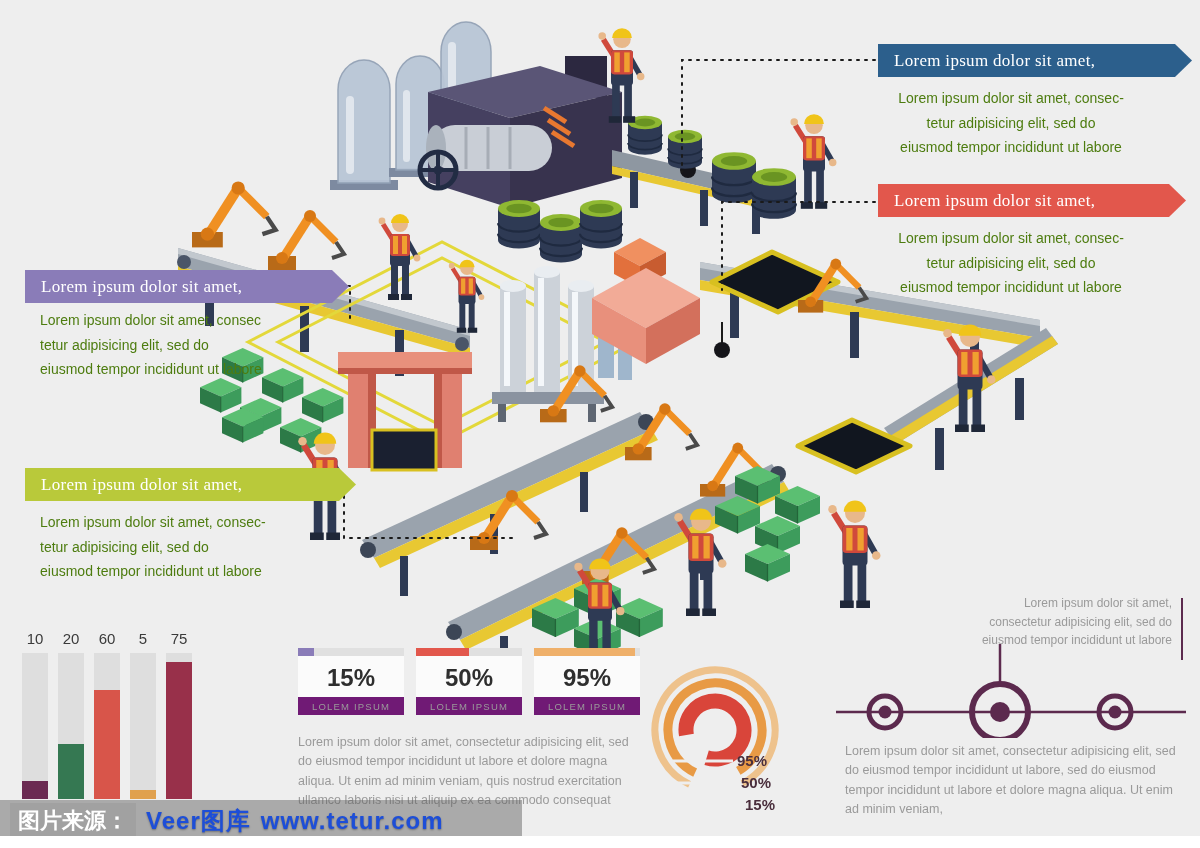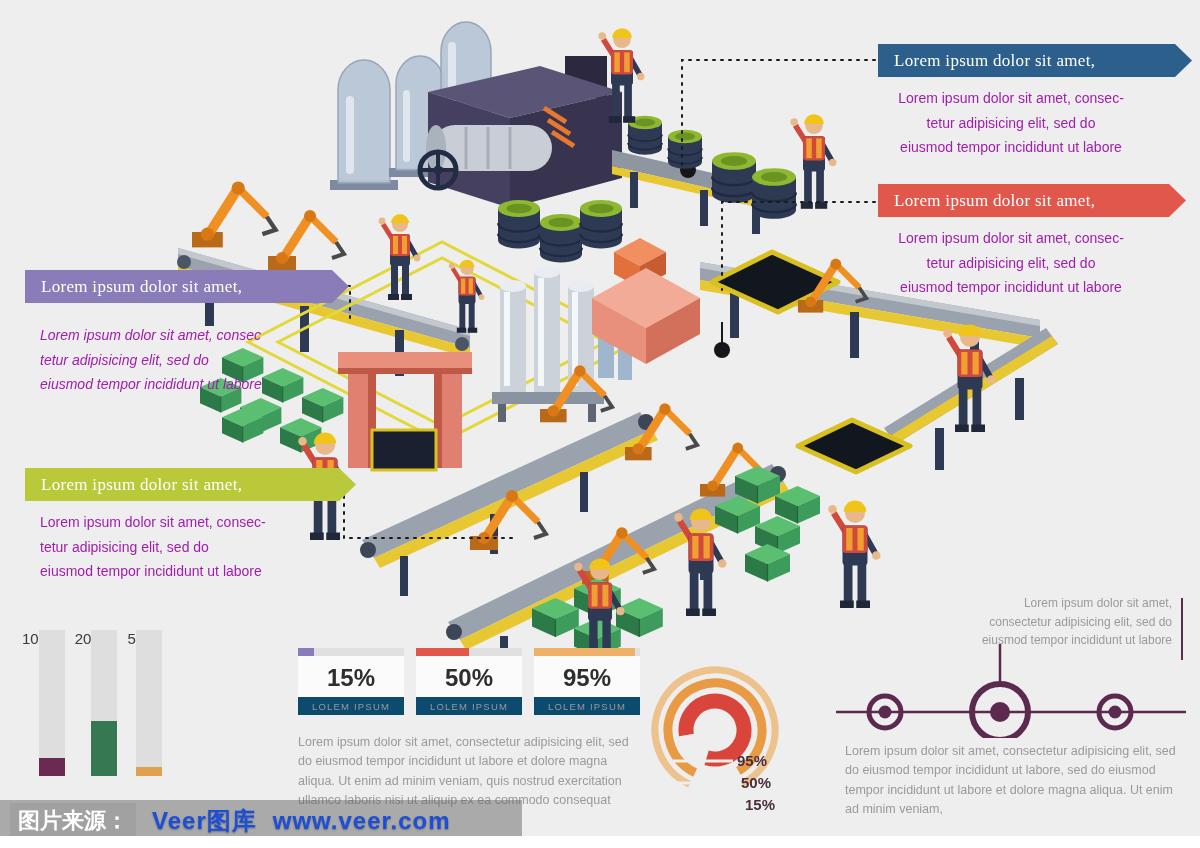--- a/index.html
+++ b/index.html
@@ -5,53 +5,53 @@
   html,body{margin:0;padding:0;}
   body{font-family:"Liberation Sans",sans-serif;}
   .canvas{position:relative;width:1200px;height:836px;background:#eeeeee;overflow:hidden;}
   .scene{position:absolute;left:0;top:0;z-index:1;}
 
   
   .banner{position:absolute;height:33px;display:flex;align-items:center;
           padding:0 30px 0 16px;color:#fff;z-index:3;
           font:17px "Liberation Serif",serif;letter-spacing:.3px;
           clip-path:polygon(0 0,calc(100% - 17px) 0,100% 50%,calc(100% - 17px) 100%,0 100%);}
-  .callout-body{position:absolute;color:#a21caf;z-index:3;
+  .callout-body{position:absolute;color:#4d7c0f;z-index:3;
           font:14px/1.75 "Liberation Sans",sans-serif;white-space:pre-line;}
   .center{text-align:center;}
 
   
   .barchart{position:absolute;left:22px;top:630px;display:flex;gap:10px;z-index:3;}
-  .bar-col{display:flex;flex-direction:row;}
+  .bar-col{display:flex;flex-direction:column;align-items:center;}
   .bar-label{font:15px "Liberation Sans",sans-serif;color:#3a3a3a;margin-bottom:6px;}
   .bar-track{position:relative;width:26px;height:146px;background:#dedede;}
   .bar-fill{position:absolute;bottom:0;left:0;width:100%;}
 
   
   .stat{position:absolute;top:648px;width:106px;z-index:3;}
   .seg-track{height:8px;background:#e0e0e0;position:relative;}
   .seg-fill{position:absolute;left:0;top:0;height:100%;}
   .stat-pct{font:bold 24px "Liberation Sans",sans-serif;color:#2e2e2e;text-align:center;
             padding:8px 0 5px;background:#fbfbfb;}
   .stat-label{font:9.5px "Liberation Sans",sans-serif;letter-spacing:1.2px;color:#9a9a9a;
-            text-align:center;background:#0c4a6e;padding:4px 0 3px;}
+            text-align:center;background:#701a75;padding:4px 0 3px;}
   .caption{position:absolute;left:298px;top:733px;width:332px;z-index:3;
             font:12.5px/1.55 "Liberation Sans",sans-serif;color:#9a9a9a;}
 
   
   .donut{position:absolute;left:645px;top:648px;z-index:3;}
   .plane{position:absolute;left:828px;top:588px;z-index:3;}
   .plane-top-text{position:absolute;left:958px;top:594px;width:214px;text-align:right;z-index:3;
             font:12px/1.55 "Liberation Sans",sans-serif;color:#9a9a9a;white-space:pre-line;}
   .plane-bottom-text{position:absolute;left:845px;top:742px;width:332px;z-index:3;
             font:12.5px/1.55 "Liberation Sans",sans-serif;color:#9a9a9a;}
 
   
   .watermark{position:absolute;left:0;top:800px;width:522px;height:42px;z-index:5;
-            background:rgba(96,96,96,.48);display:flex;align-items:center;gap:16px;
+            background:rgba(96,96,96,.48);display:flex;align-items:center;gap:10px;
             padding-left:10px;box-sizing:border-box;}
   .wm-prefix{background:rgba(150,150,150,.45);color:#fff;font:bold 22px "Liberation Sans",sans-serif;
             padding:3px 8px;}
   .wm-text{color:#1d4ed8;font:bold 24px "Liberation Sans",sans-serif;letter-spacing:1px;
             text-shadow:0 1px 2px rgba(0,0,0,.35);}
 </style>
 </head>
 <body>
 
 <div class="canvas">
@@ -291,21 +291,21 @@
   <div class="callout-body center" style="left:880px;top:86px;width:262px;">Lorem ipsum dolor sit amet, consec-
 tetur adipisicing elit, sed do
 eiusmod tempor incididunt ut labore</div>
 
   <div class="banner" style="left: 878px; top: 184px; width: 262px; background: rgb(226, 87, 76);">Lorem ipsum dolor sit amet,</div>
   <div class="callout-body center" style="left:880px;top:226px;width:262px;">Lorem ipsum dolor sit amet, consec-
 tetur adipisicing elit, sed do
 eiusmod tempor incididunt ut labore</div>
 
   <div class="banner" style="left: 25px; top: 270px; width: 278px; background: rgb(138, 124, 184);">Lorem ipsum dolor sit amet,</div>
-  <div class="callout-body" style="left:40px;top:323px;width:262px;font-style:italic;">Lorem ipsum dolor sit amet, consec
+  <div class="callout-body" style="left:40px;top:308px;width:262px;">Lorem ipsum dolor sit amet, consec
 tetur adipisicing elit, sed do
 eiusmod tempor incididunt ut labore</div>
 
   <div class="banner" style="left: 25px; top: 468px; width: 285px; background: rgb(185, 201, 58);">Lorem ipsum dolor sit amet,</div>
   <div class="callout-body" style="left:40px;top:510px;width:270px;">Lorem ipsum dolor sit amet, consec-
 tetur adipisicing elit, sed do
 eiusmod tempor incididunt ut labore</div>
 
   <div class="barchart">
     <div class="bar-col">
@@ -314,23 +314,35 @@
           <div class="bar-fill" style="height: 12.5%; background: rgb(107, 42, 82);"></div>
         </div>
     </div>
     <div class="bar-col">
       <span class="bar-label">20</span>
       <div class="bar-track">
           <div class="bar-fill" style="height: 37.5%; background: rgb(53, 120, 82);"></div>
         </div>
     </div>
     <div class="bar-col">
+      <span class="bar-label">60</span>
+      <div class="bar-track">
+          <div class="bar-fill" style="height: 75%; background: rgb(216, 85, 74);"></div>
+        </div>
+    </div>
+    <div class="bar-col">
       <span class="bar-label">5</span>
       <div class="bar-track">
           <div class="bar-fill" style="height: 6.25%; background: rgb(224, 161, 78);"></div>
+        </div>
+    </div>
+    <div class="bar-col">
+      <span class="bar-label">75</span>
+      <div class="bar-track">
+          <div class="bar-fill" style="height: 93.75%; background: rgb(152, 48, 74);"></div>
         </div>
     </div>
   </div>
 
   <div class="stat" style="left:298px;">
     <div class="seg-track">
         <div class="seg-fill" style="width: 15%; background: rgb(138, 124, 184);"></div>
       </div>
     <div class="stat-pct">15%</div>
     <div class="stat-label">LOLEM IPSUM</div>
@@ -379,16 +391,16 @@
   </svg>
 
   <div class="plane-top-text">Lorem ipsum dolor sit amet,
 consectetur adipisicing elit, sed do
 eiusmod tempor incididunt ut labore</div>
   <div class="plane-bottom-text">Lorem ipsum dolor sit amet, consectetur adipisicing elit, sed do eiusmod tempor incididunt ut labore, sed do eiusmod tempor incididunt ut labore et dolore magna aliqua. Ut enim ad minim veniam,</div>
 
   <div class="watermark">
     <span class="wm-prefix">图片来源：</span>
     <span class="wm-text">Veer图库</span>
-    <span class="wm-text">www.veer.com</span>
+    <span class="wm-text">www.tetur.com</span>
   </div>
 
 </div>
 
 </body></html>

